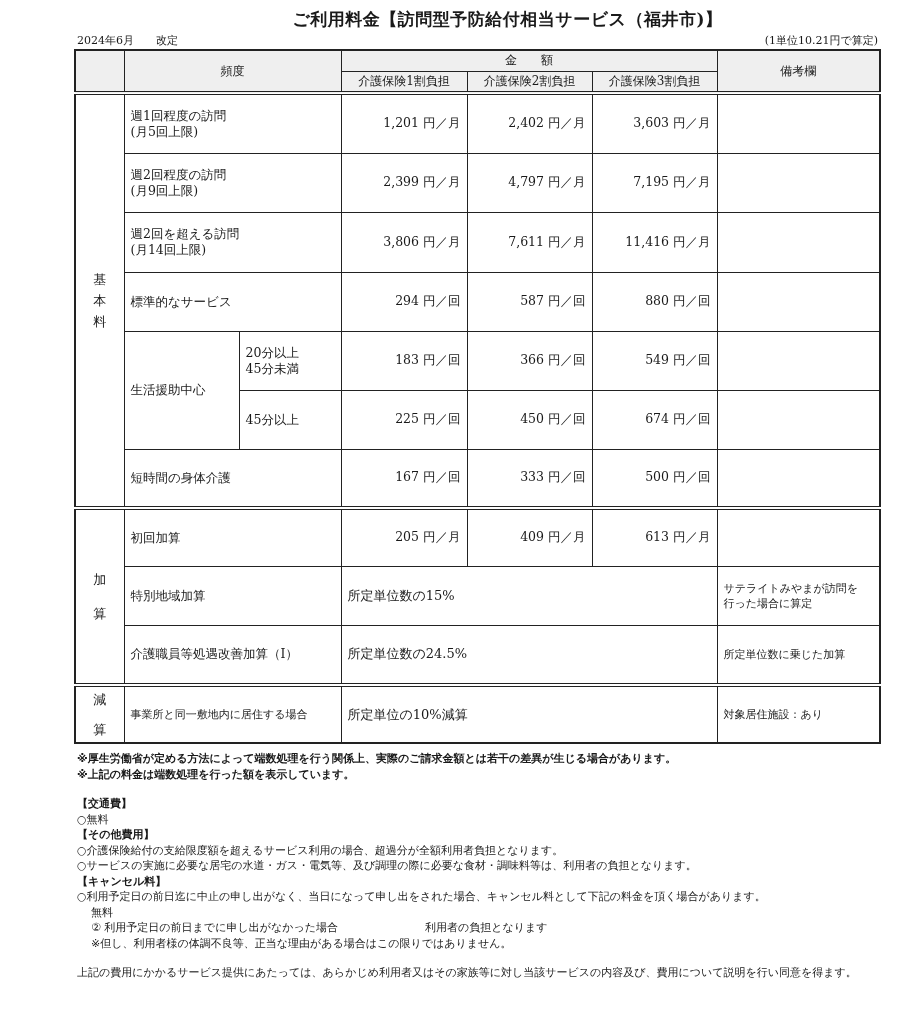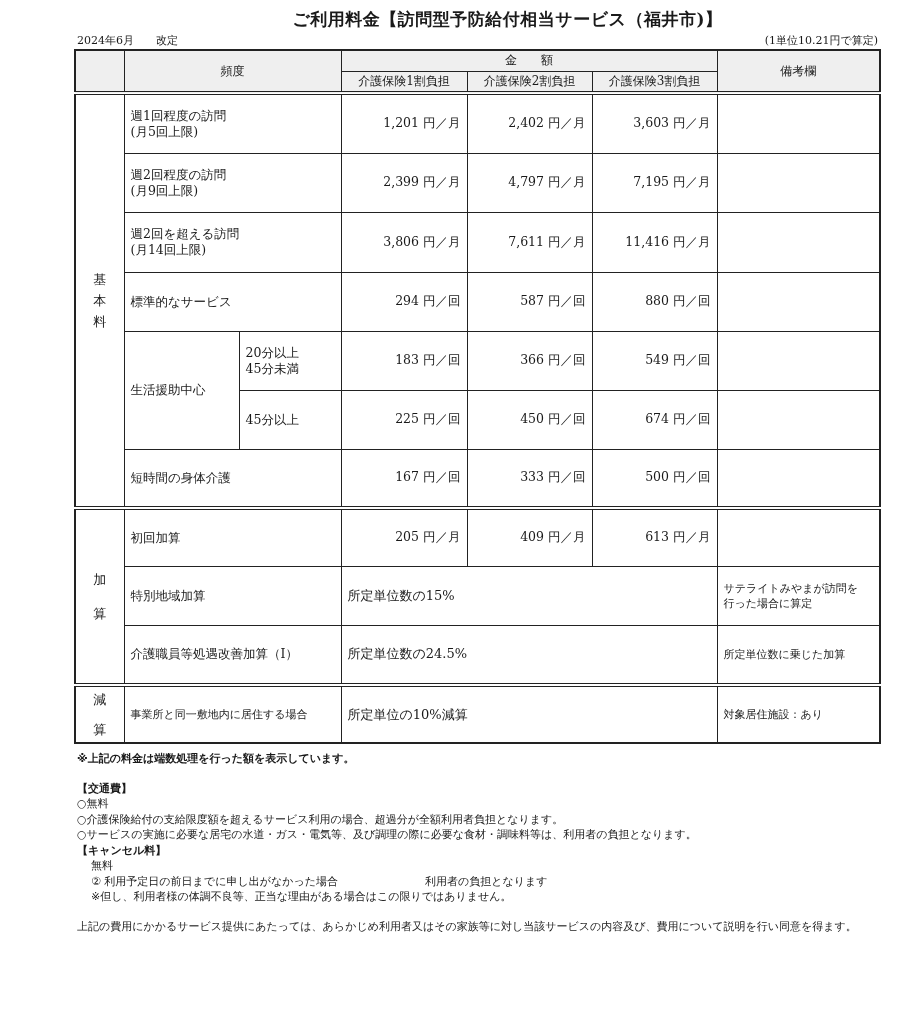--- a/index.html
+++ b/index.html
@@ -175,27 +175,30 @@
 
 算</td>
     <td colspan="2" class="item small-item">事業所と同一敷地内に居住する場合</td>
     <td colspan="3" class="span-text">所定単位の10%減算</td>
     <td class="note">対象居住施設：あり</td>
   </tr>
 </tbody>
   </table>
 
 <div class="footnotes">
+  <div class="bold">※厚生労働省が定める方法によって端数処理を行う関係上、実際のご請求金額とは若干の差異が生じる場合があります。</div>
   <div class="bold">※上記の料金は端数処理を行った額を表示しています。</div>
   <div class="gap"></div>
   <div class="bold">【交通費】</div>
   <div>○無料</div>
+  <div class="bold">【その他費用】</div>
   <div>○介護保険給付の支給限度額を超えるサービス利用の場合、超過分が全額利用者負担となります。</div>
   <div>○サービスの実施に必要な居宅の水道・ガス・電気等、及び調理の際に必要な食材・調味料等は、利用者の負担となります。</div>
   <div class="bold">【キャンセル料】</div>
+  <div>○利用予定日の前日迄に中止の申し出がなく、当日になって申し出をされた場合、キャンセル料として下記の料金を頂く場合があります。</div>
   <div class="cancel-row">
     <span>無料</span>
   </div>
   <div class="cancel-row">
     <span class="lbl">②  利用予定日の前日までに申し出がなかった場合</span>
     <span>利用者の負担となります</span>
   </div>
   <div class="indent2">※但し、利用者様の体調不良等、正当な理由がある場合はこの限りではありません。</div>
   <div class="gap"></div>
   <div>上記の費用にかかるサービス提供にあたっては、あらかじめ利用者又はその家族等に対し当該サービスの内容及び、費用について説明を行い同意を得ます。</div>

